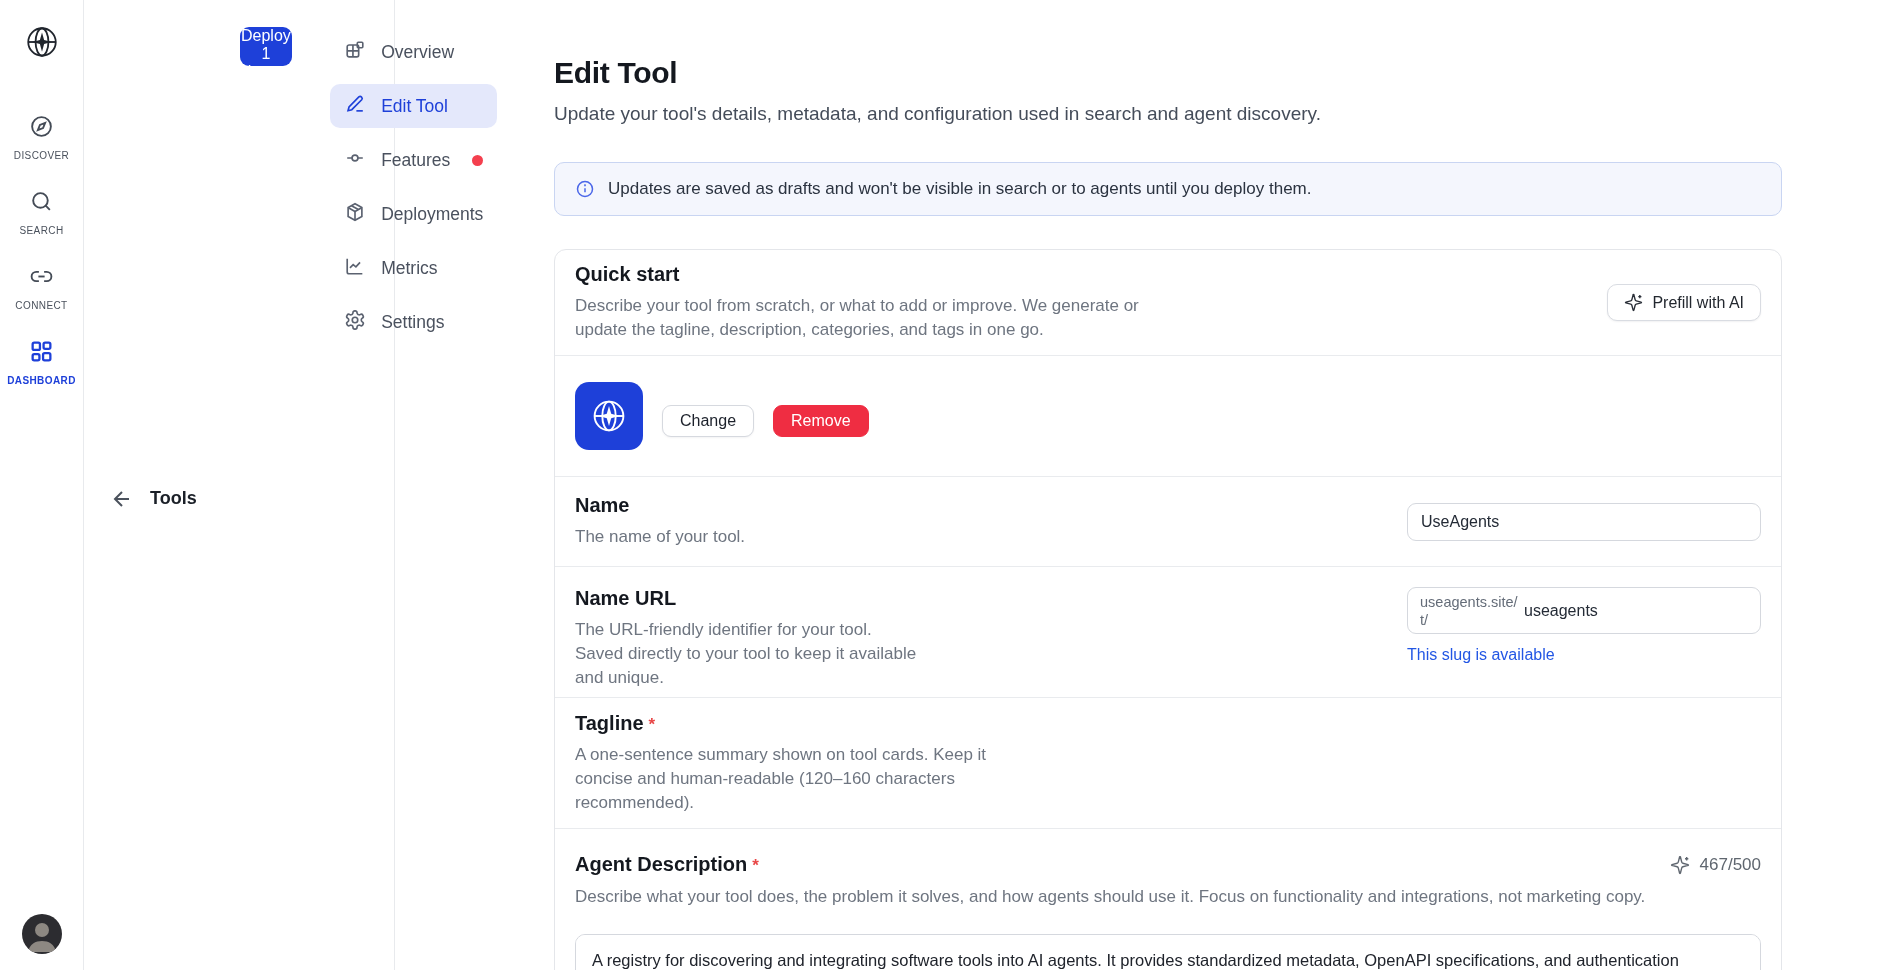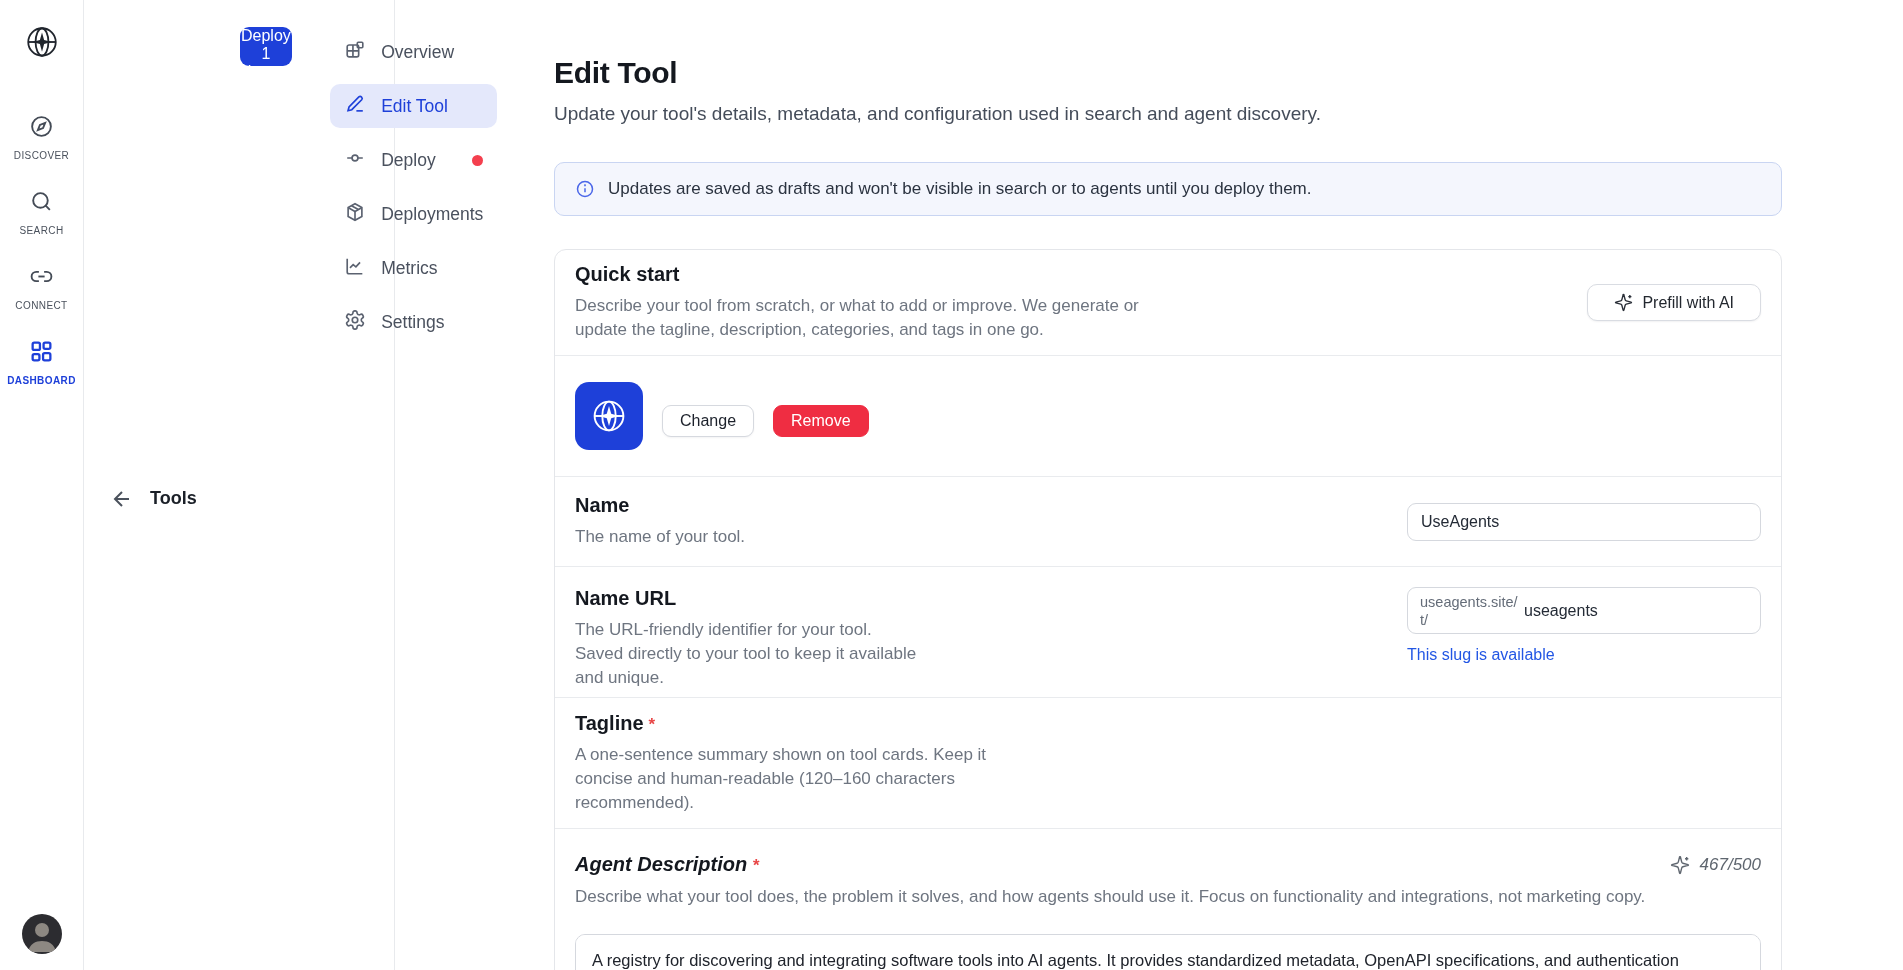--- a/index.html
+++ b/index.html
@@ -45,21 +45,21 @@
 
   .card { margin-top:33px; border:1px solid #e4e6ea; border-radius:12px; }
   .section { display:flex; padding:0 20px; border-top:1px solid #e9ebee; }
   .section:first-child { border-top:none; }
   .sec-title { font-size:20px; font-weight:600; color:#14181f; display:flex; align-items:baseline; }
   .req { color:#e84646; margin-left:5px; font-size:17px; font-weight:700; }
   .sec-desc { margin-top:8px; font-size:17px; line-height:24px; color:#6e7580; }
 
   .sec-qs { height:105px; align-items:center; justify-content:space-between; }
   .qs-desc { width:565px; }
-  .prefill-btn { display:flex; align-items:center; gap:9px; height:37px; padding:0 26px; border-radius:10px; border:1px solid #d9dce2; background:#fff; font-size:16px; font-weight:500; color:#23282f; font-family:inherit; cursor:pointer; box-shadow:0 1px 2px rgba(16,24,40,.06); }
+  .prefill-btn { display:flex; align-items:center; gap:9px; height:37px; padding:0 16px; border-radius:10px; border:1px solid #d9dce2; background:#fff; font-size:16px; font-weight:500; color:#23282f; font-family:inherit; cursor:pointer; box-shadow:0 1px 2px rgba(16,24,40,.06); }
   .prefill-btn svg { width:19px; height:19px; color:#2a2f38; }
 
   .sec-image { height:121px; align-items:center; justify-content:space-between; }
   .img-controls { display:flex; align-items:center; gap:19px; padding-right:94px; }
   .tool-tile { width:68px; height:68px; border-radius:14px; background:var(--accent); display:flex; align-items:center; justify-content:center; cursor:pointer; }
   .tool-tile svg { width:46px; height:46px; color:#fff; }
   .btn { height:32px; padding:0 17px; border-radius:9px; font-size:16px; font-weight:500; font-family:inherit; cursor:pointer;margin-top:9px; }
   .btn-ghost { background:#fff; border:1px solid #d6d9df; color:#1c212b; box-shadow:0 1px 2px rgba(16,24,40,.05); }
   .btn-danger { background:var(--danger); border:1px solid var(--danger); color:#fff; }
 
@@ -74,21 +74,21 @@
   .slug-value { font-size:16px; color:#242b36; }
   .slug-status { margin-top:12px; font-size:16px; color:var(--status-link); cursor:pointer; }
 
   .sec-tagline { height:131px; align-items:center; justify-content:space-between; }
   .tagline-desc { width:412px; }
   .tagline-right { display:flex; align-items:center; gap:18px; }
   .tagline-input { width:428px; }
   .counter { font-size:17px; color:#6b7280; }
 
   .sec-agent { display:block; padding:24px 20px 24px; }
-  .agent-head { display:flex; align-items:center; justify-content:space-between;font-style:italic; }
+  .agent-head { display:flex; align-items:center; justify-content:space-between; }
   .agent-counter { display:flex; align-items:center; gap:10px; color:#5f666f; font-size:17px; }
   .agent-counter svg { width:20px; height:20px; }
   .agent-desc { margin-top:9px; }
   .agent-textarea { margin-top:25px; width:100%; height:120px; border:1px solid #d5d8de; border-radius:10px; padding:13px 16px; font-size:16.5px; line-height:25px; color:#20242c; font-family:inherit; resize:none; outline:none; display:block; }
 </style>
 </head>
 <body>
 
 <div class="app">
 
@@ -168,21 +168,21 @@
               <path d="M13.5 19.5h7"></path>
               <path d="M16.2 4.3a2.2 2.2 0 0 1 3.1 3.1L8.5 18.2l-4.1 1.1 1.1-4.1Z"></path>
             </svg></span>
         <span>Edit Tool</span>
       </div>
       <div class="sb-item">
         <span><svg viewBox="0 0 24 24" fill="none" stroke="currentColor" stroke-width="1.8">
               <circle cx="12" cy="12" r="3.2"></circle>
               <path d="M3.5 12h5.3M15.2 12h5.3"></path>
             </svg></span>
-        <span>Deploy</span>
+        <span>Features</span>
         <span class="dot"></span>
       </div>
       <div class="sb-item">
         <span><svg viewBox="0 0 24 24" fill="none" stroke="currentColor" stroke-width="1.8">
               <path d="M12 3 4.5 7.2v9.6L12 21l7.5-4.2V7.2Z"></path>
               <path d="M4.8 7.3 12 11.5l7.2-4.2"></path>
               <path d="M12 21v-9.5"></path>
               <path d="M8.2 5.1l7.4 4.2"></path>
             </svg></span>
         <span>Deployments</span>

